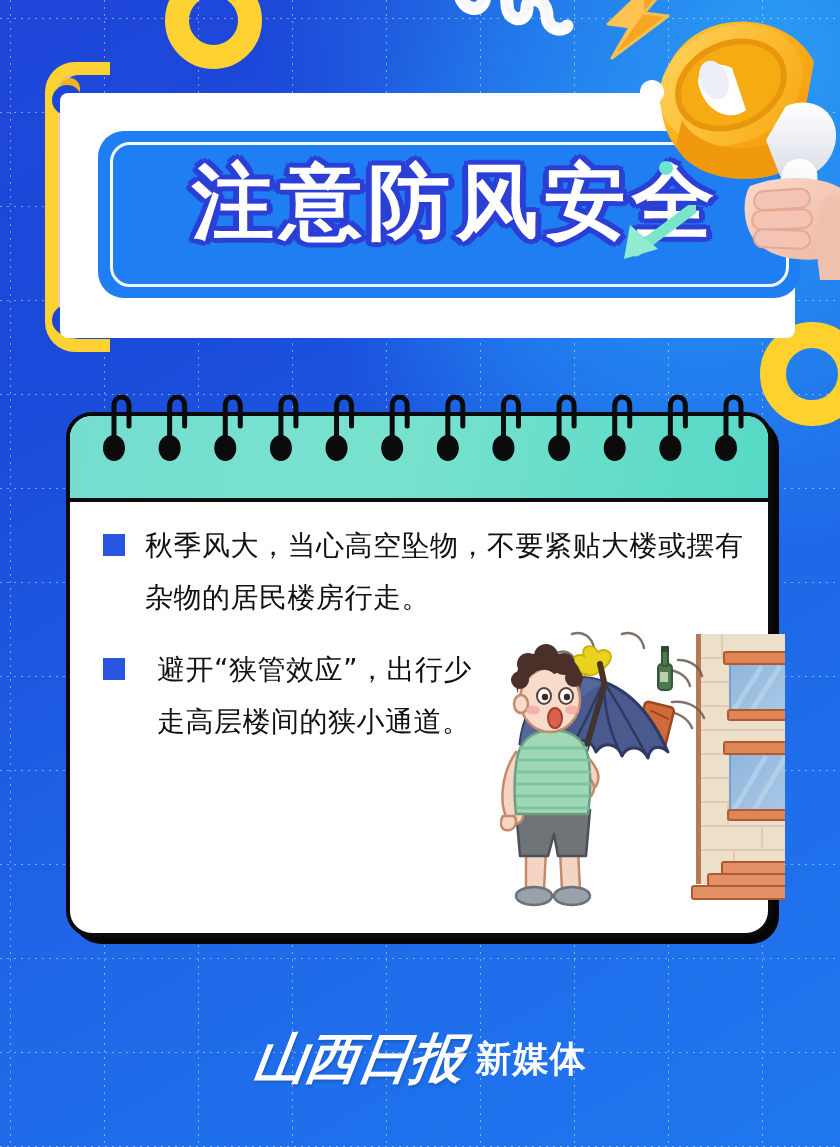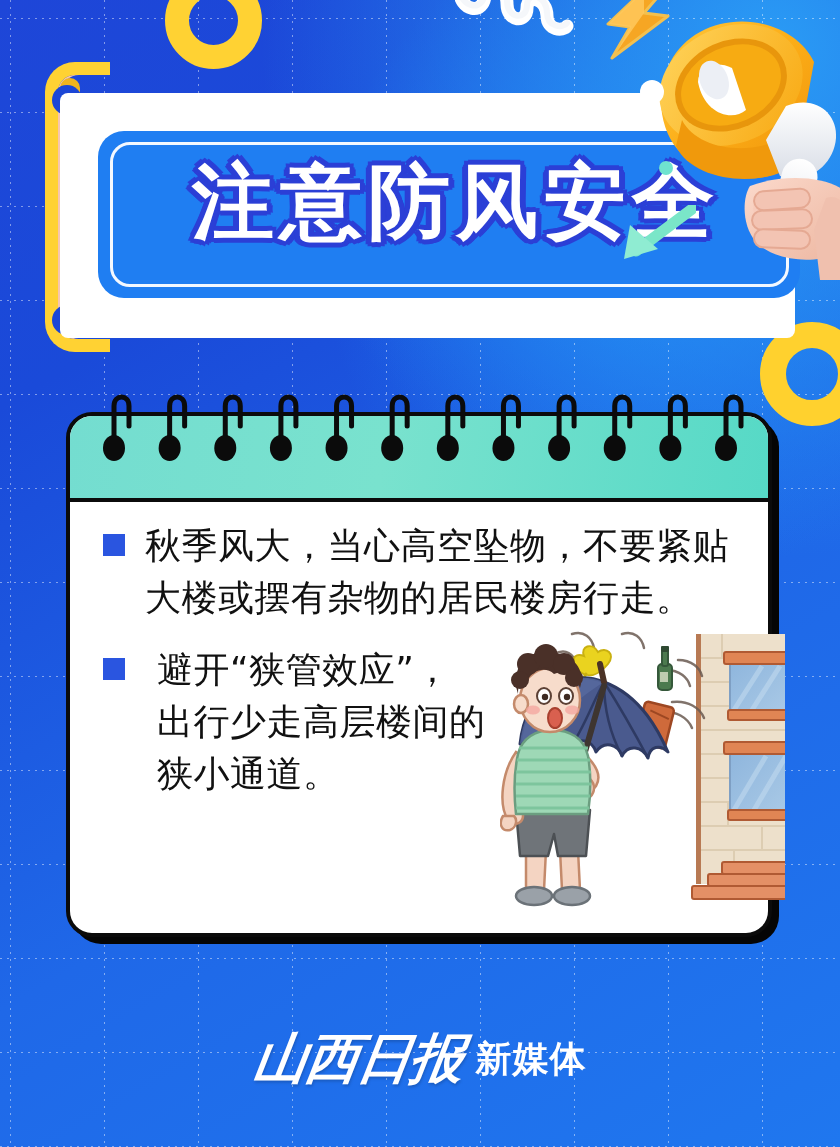--- a/index.html
+++ b/index.html
@@ -131,21 +131,21 @@
   }
 
   .bullet-row { display:flex; align-items:flex-start; }
   .bullet-sq {
     width:22px; height:22px; background:#2a55e0;
     flex:0 0 22px; margin-top:14px; margin-left:37px;
   }
   .bullet-txt {
     margin-left:20px; margin-right:26px;
     font-family:"DejaVu Sans","Liberation Sans",sans-serif;
-    font-size:36px; line-height:52px; color:#111111;
+    font-size:28px; line-height:52px; color:#111111;
     letter-spacing:.5px;
   }
   #bullet-1 { margin-top:22px; }
   #bullet-2 { margin-top:20px; }
   #bullet-2 .bullet-txt { max-width:330px;margin-left:32px; }
 
   
   .illus { position:absolute; left:500px; top:612px; width:285px; height:305px; z-index:13; }
 
   

